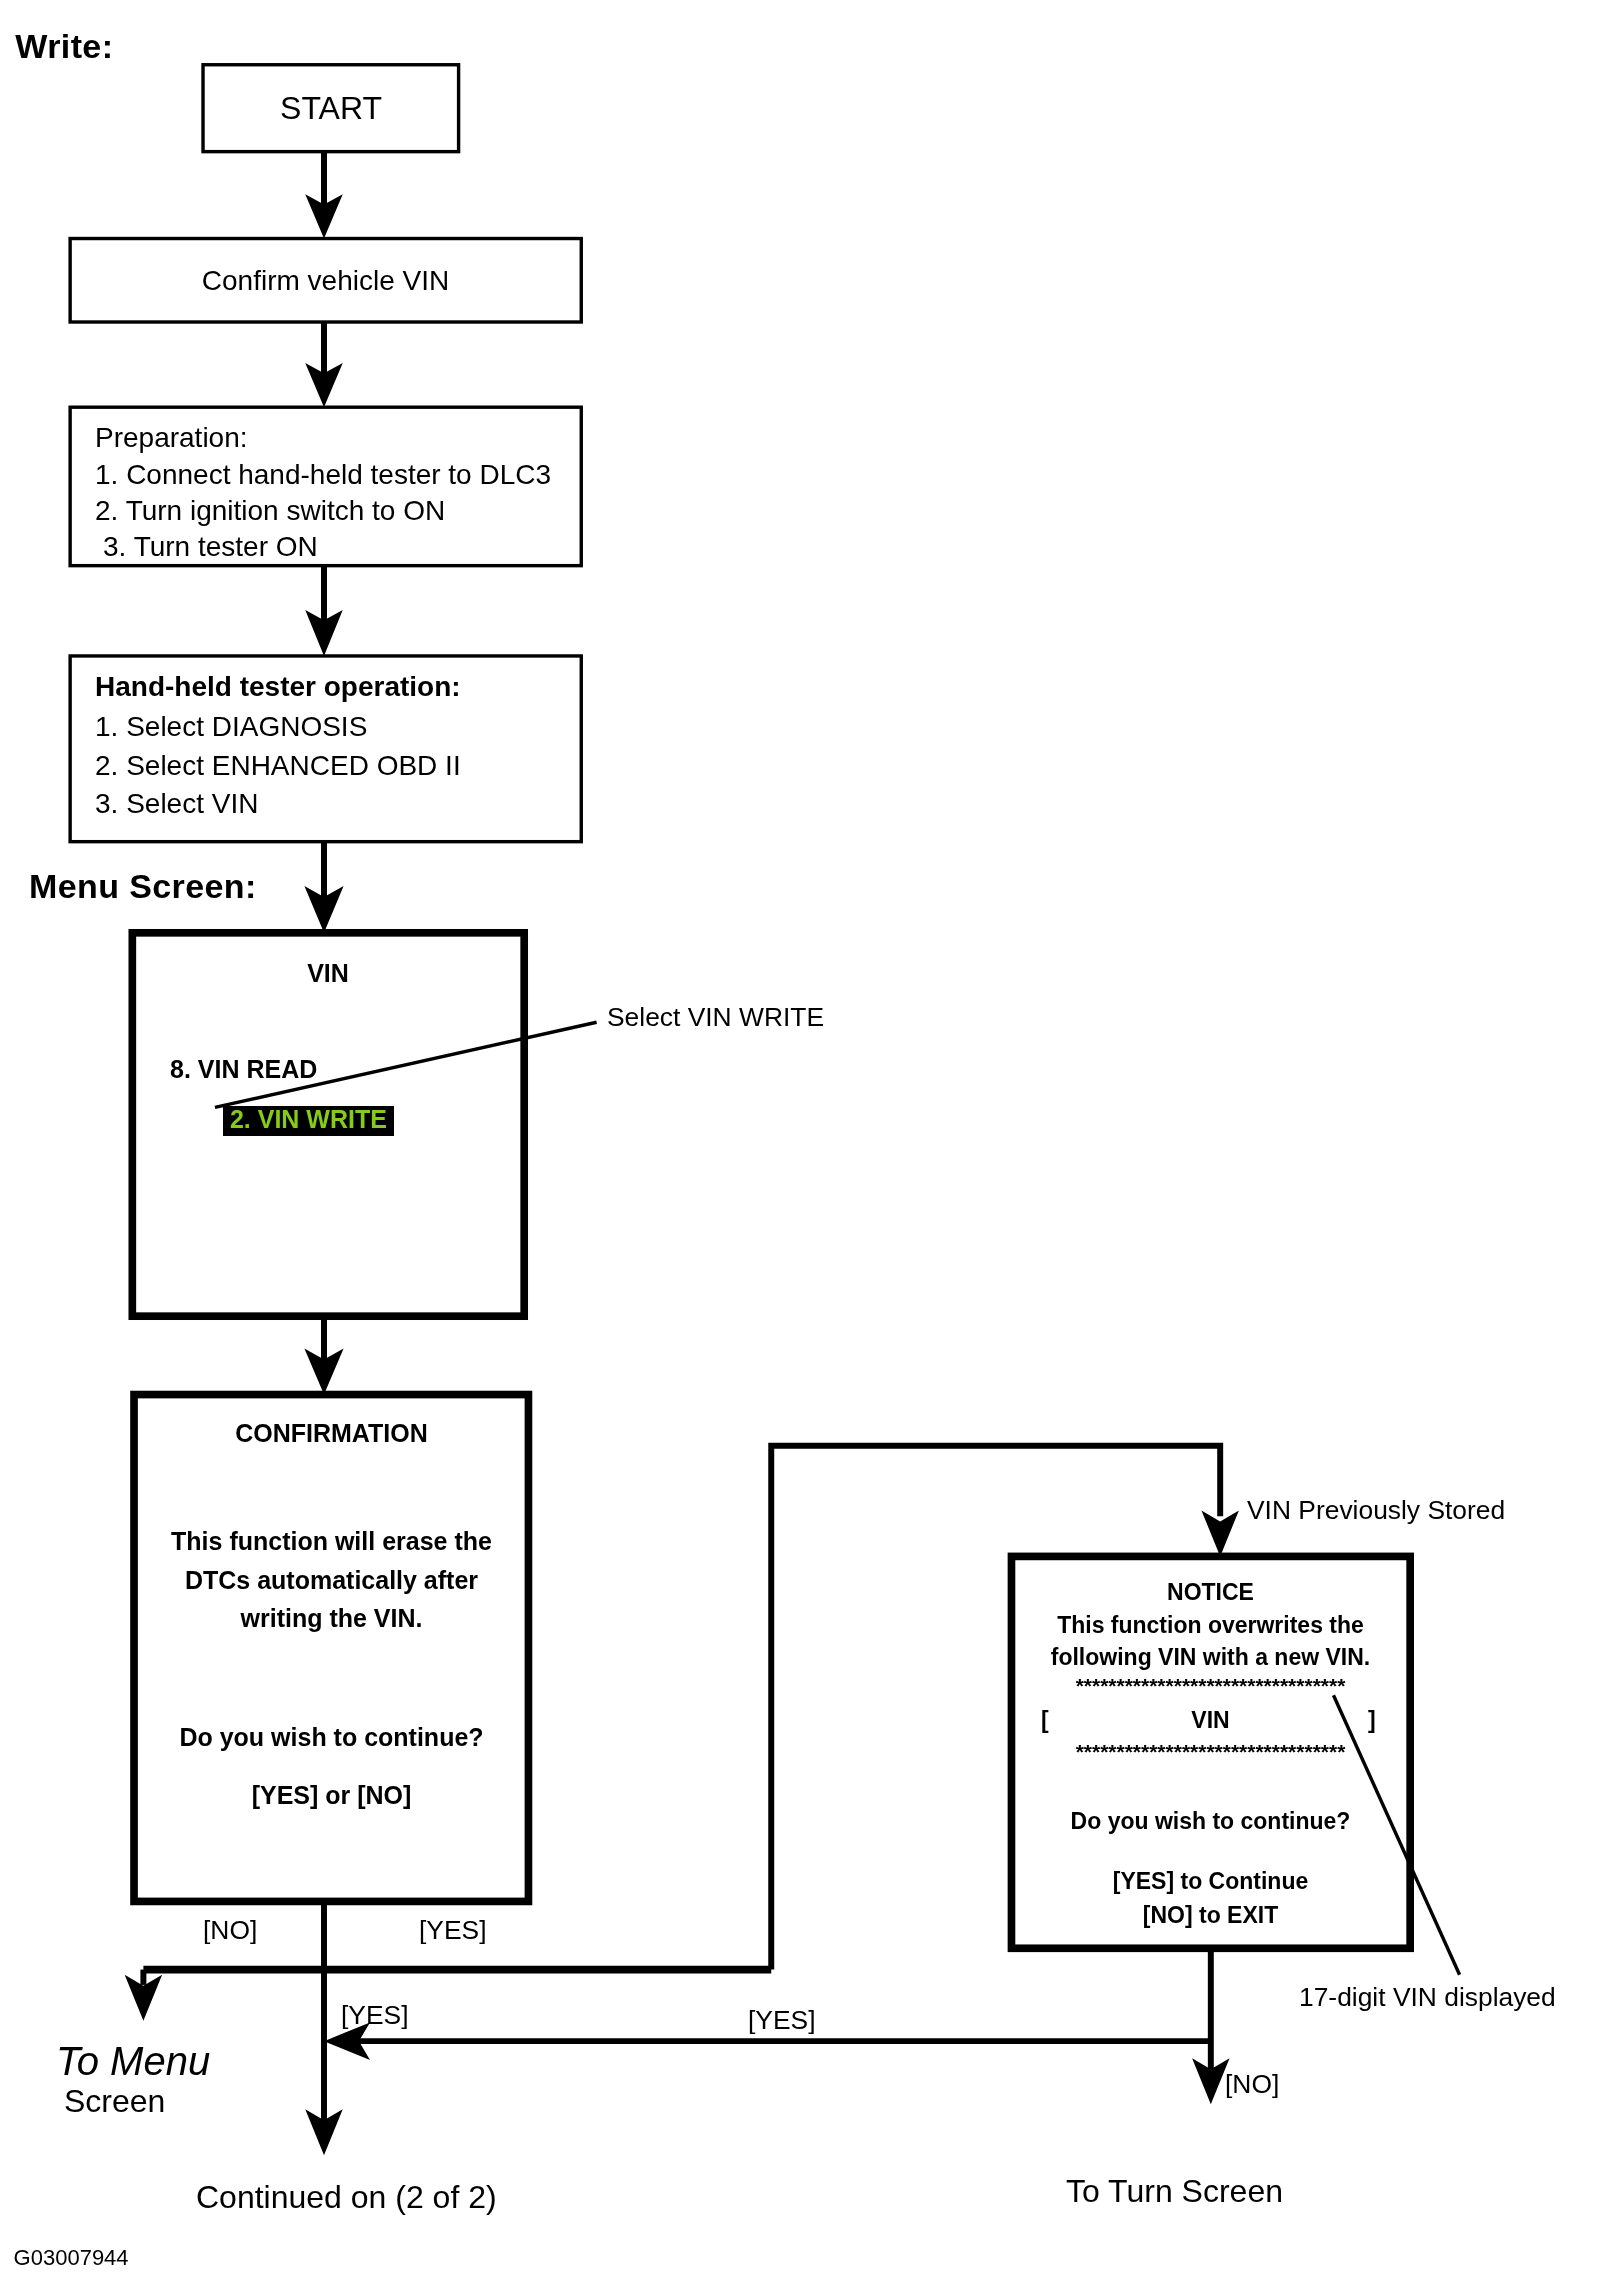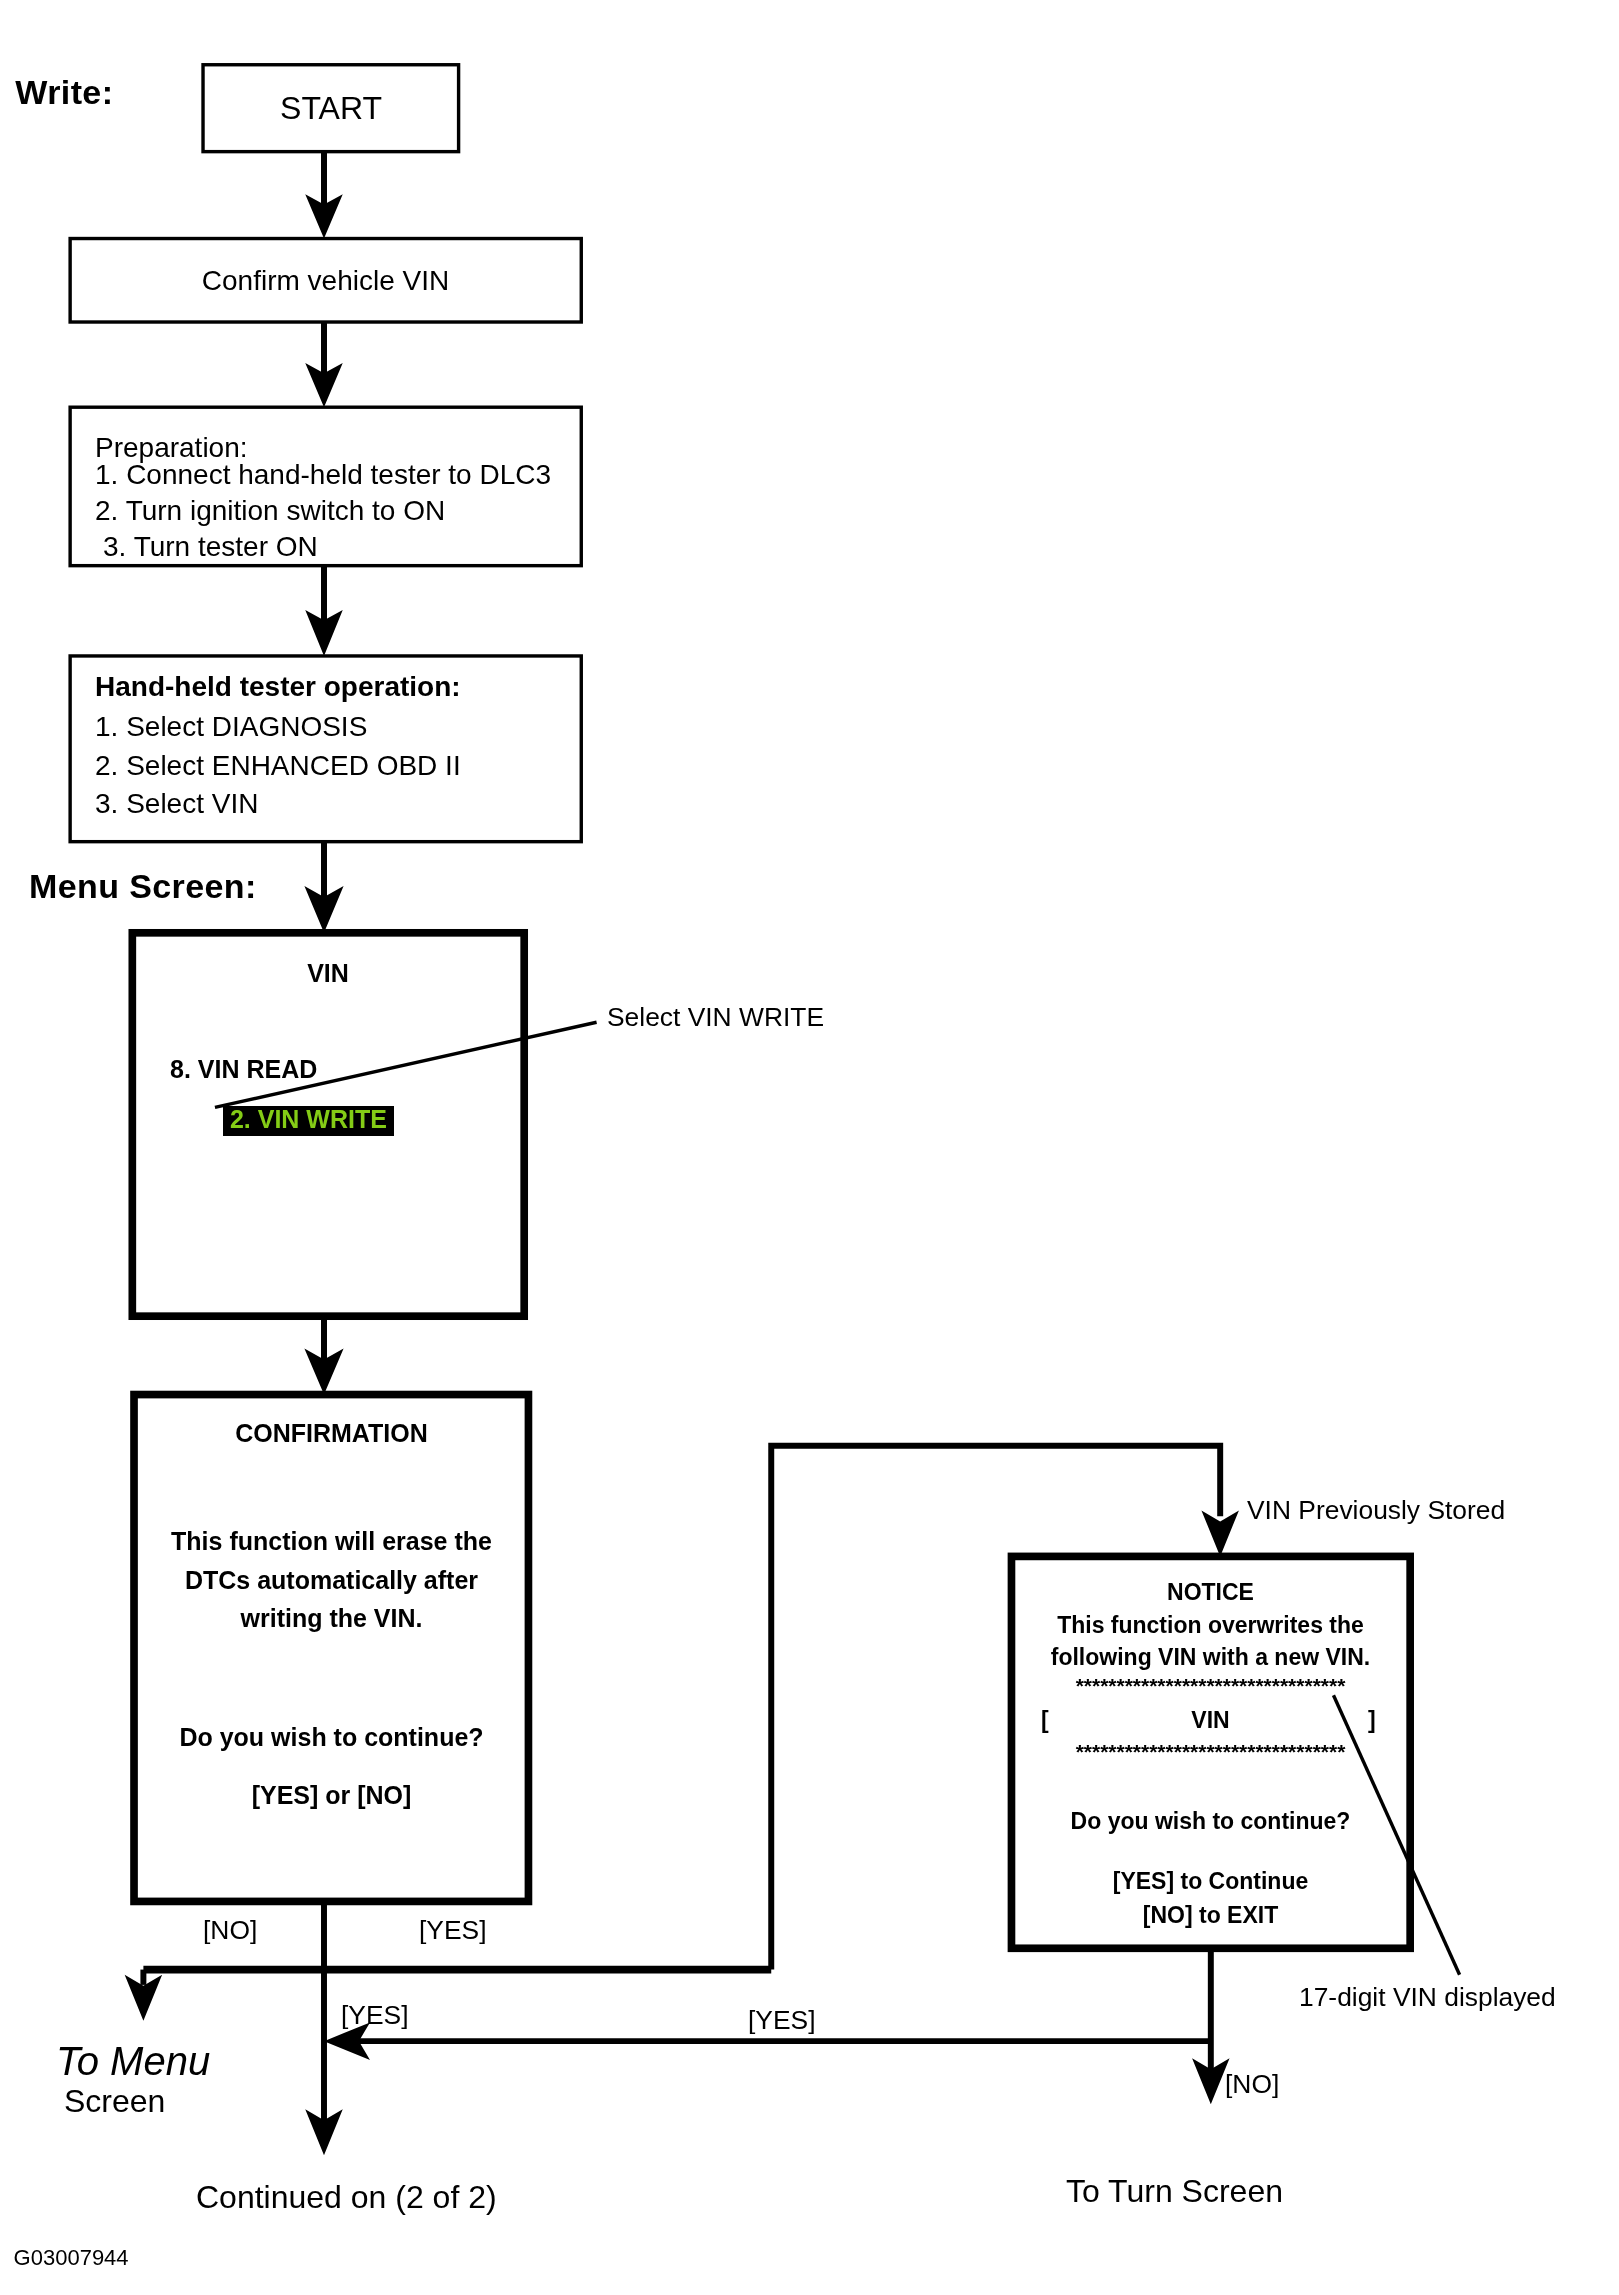--- a/index.html
+++ b/index.html
@@ -133,27 +133,27 @@
 
     <line class="conn" x1="1421" y1="2287" x2="1421" y2="2430"></line>
 
     <line class="conn" x1="1421" y1="2396" x2="420" y2="2396"></line>
     <polygon class="arrowhead" points="380,2396 434,2374 421,2396 434,2418"></polygon>
 
     <polygon class="arrowhead" points="1421,2470 1399,2416 1421,2429 1443,2416"></polygon>
 
   </svg>
 
-  <div class="txt hdr-bold" style="left:15.3px; top:29px;margin-top:46px;">Write:</div>
+  <div class="txt hdr-bold" style="left:15.3px; top:29px;">Write:</div>
 
   <div class="txt plain-lg center" style="left:203px; top:92px; width:256px; font-size:32px;">START</div>
 
   <div class="txt plain-lg center" style="left:70px; top:267px; width:511px;">Confirm vehicle VIN</div>
 
-  <div class="txt list-line" style="left:95px; top:424px;margin-top:10px;">Preparation:</div>
+  <div class="txt list-line" style="left:95px; top:424px;">Preparation:</div>
   <div class="txt list-line" style="left:95px; top:461px;">1. Connect hand-held tester to DLC3</div>
   <div class="txt list-line" style="left:95px; top:497px;">2. Turn ignition switch to ON</div>
   <div class="txt list-line" style="left:95px; top:533px;margin-left:8px;">3. Turn tester ON</div>
 
   <div class="txt list-line" style="left:95px; top:673px; font-weight:bold;">Hand-held tester operation:</div>
   <div class="txt list-line" style="left:95px; top:713px;">1. Select DIAGNOSIS</div>
   <div class="txt list-line" style="left:95px; top:752px;">2. Select ENHANCED OBD II</div>
   <div class="txt list-line" style="left:95px; top:790px;">3. Select VIN</div>
 
   <div class="txt hdr-bold" style="left:29px; top:869px;">Menu Screen:</div>

